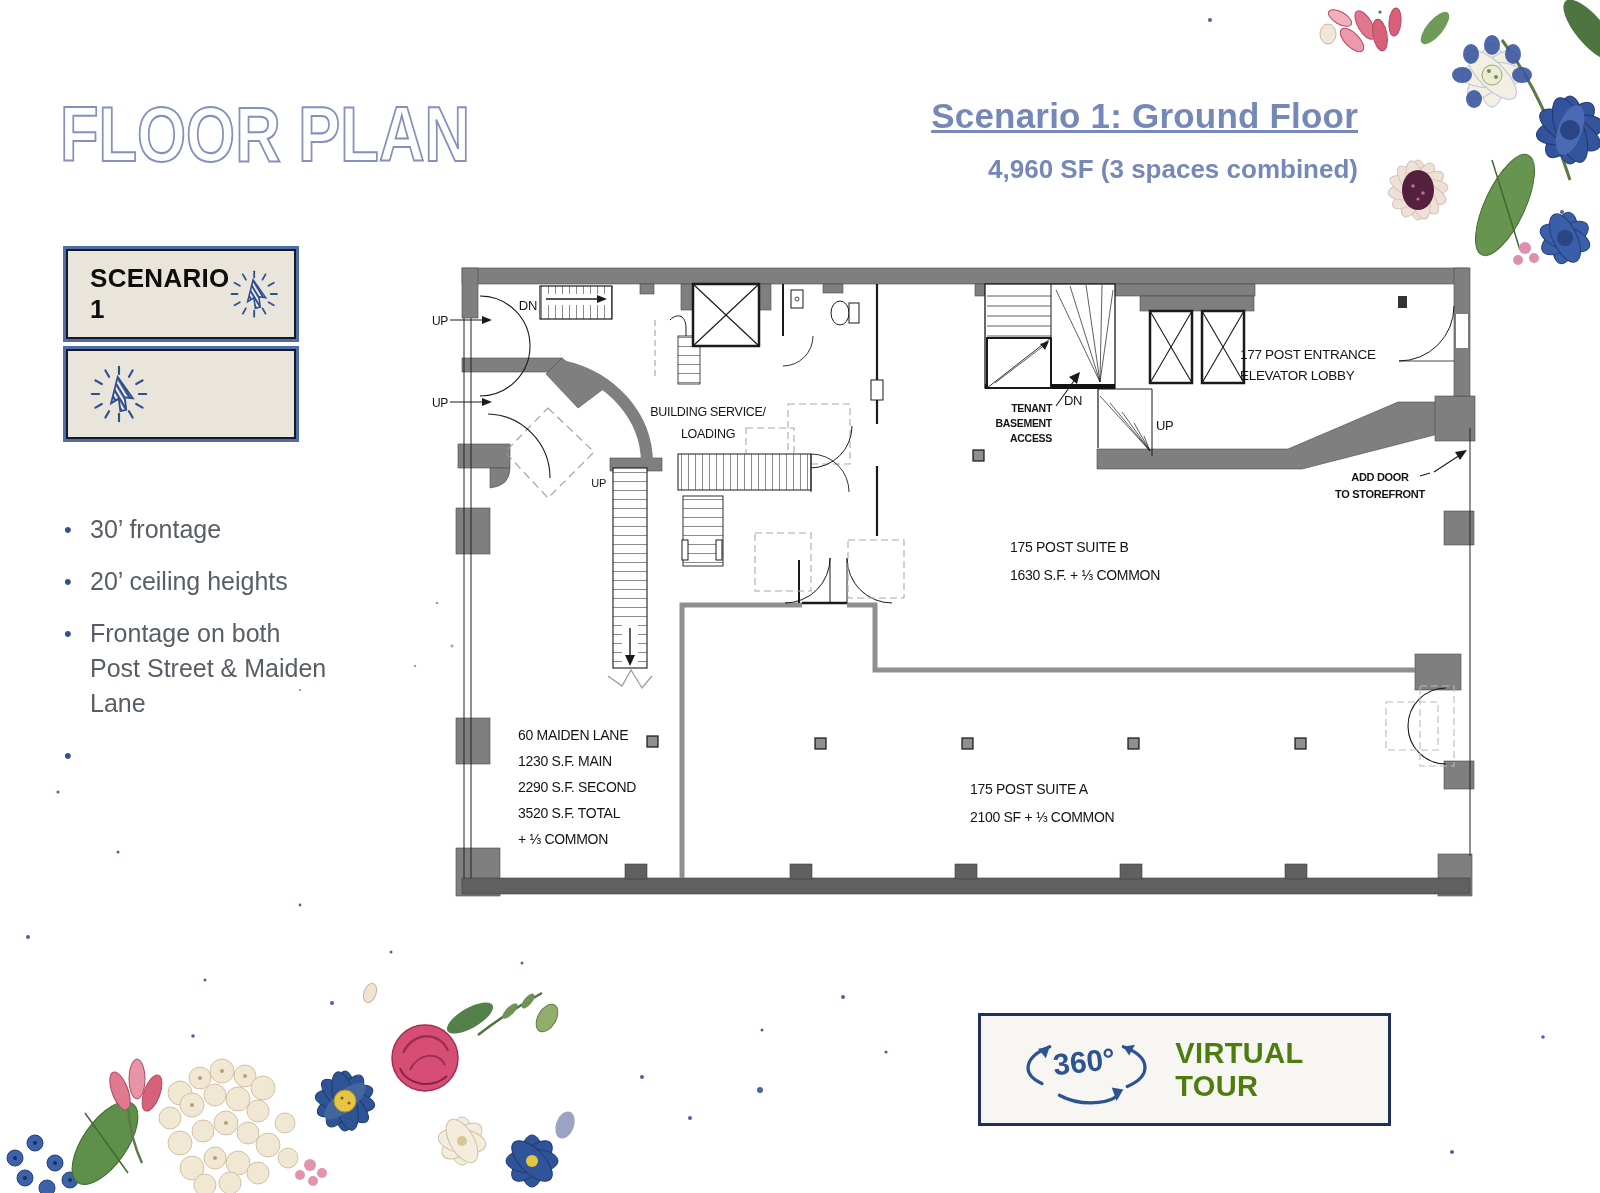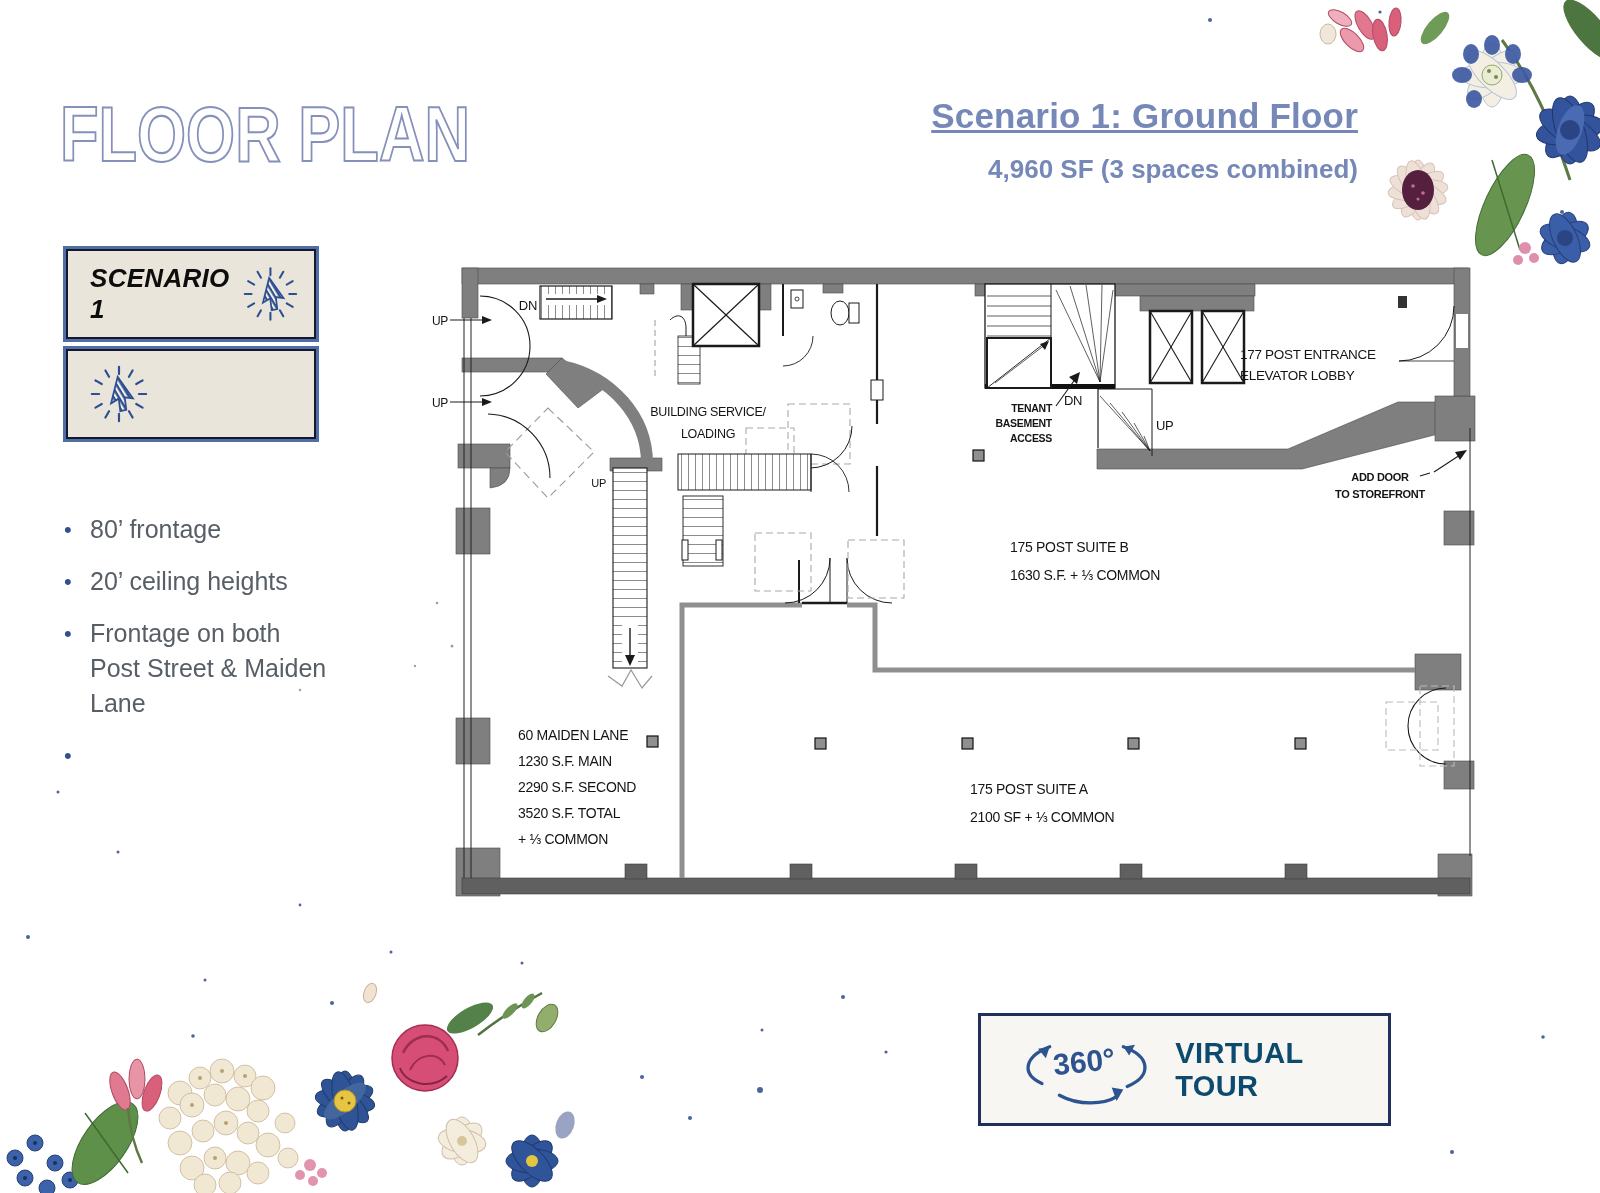--- a/index.html
+++ b/index.html
@@ -8,36 +8,36 @@
   .abs{position:absolute;}
 
   
   .scenario-head{position:absolute;top:96px;right:242px;text-align:right;color:#7588b7;}
   .scenario-head .t1{font-size:35px;font-weight:bold;letter-spacing:.2px;text-decoration:underline;}
   .scenario-head .t2{font-size:26px;font-weight:bold;margin-top:18px;}
 
   
   .btn-col{position:absolute;left:63px;top:246px;width:256px;}
   .scn-btn{display:flex;align-items:center;justify-content:space-between;
-           width:256px;height:96px;margin-bottom:4px;background:#e9e5da;
+           width:236px;height:96px;margin-bottom:4px;background:#e9e5da;
            border:3px solid #4d6ea6;box-shadow:inset 0 0 0 2px #17172b;
-           cursor:pointer;padding:0 18px 0 24px;box-sizing:border-box;font-style:italic;}
+           cursor:pointer;padding:0 18px 0 24px;box-sizing:border-box;}
   .scn-btn .lbl{font-size:26px;font-weight:bold;color:#0d0d0d;letter-spacing:.3px;
                 font-family:"Liberation Sans",sans-serif;}
 
   
   .bullets{position:absolute;left:60px;top:512px;width:275px;margin:0;padding:0;list-style:none;}
   .bullets li{position:relative;padding-left:30px;margin-bottom:17px;
               font-size:25px;line-height:35px;color:#575e66;}
   .bullets li .dot{position:absolute;left:4px;top:0;color:#33508c;font-size:22px;}
 
   
   .vtour{position:absolute;left:978px;top:1013px;width:413px;height:113px;background:#f7f6f3;
          border:3px solid #20305a;display:flex;align-items:center;cursor:pointer;box-sizing:border-box;}
-  .vtour .lbl{font-size:29px;font-weight:bold;color:#0c4a6e;letter-spacing:.4px;margin-left:16px;
+  .vtour .lbl{font-size:29px;font-weight:bold;color:#4d7c0f;letter-spacing:.4px;margin-left:16px;
               font-family:"Liberation Sans",sans-serif;}
 
   .plan-svg text{font-family:"Liberation Sans",sans-serif;fill:#141414;letter-spacing:-0.3px;}
   svg{display:block;}
 </style>
 </head>
 <body>
 
 <div class="slide">
 
@@ -138,21 +138,21 @@
             <line x1="32" y1="16" x2="32" y2="8"></line>
           <line x1="43" y1="19" x2="47" y2="12"></line>
             <line x1="51" y1="27" x2="58" y2="23"></line>
         </g>
         <path d="M26,20 L26,50 L33,43 L38,56 L44,53 L39,40 L48,39 Z" transform="rotate(14 32 38)" fill="url(#hatchBlue)" stroke="#2d4f92" stroke-width="2"></path>
       </svg>
     </div>
   </div>
 
   <ul class="bullets">
-    <li><span class="dot">•</span><span>80’ frontage</span></li>
+    <li><span class="dot">•</span><span>30’ frontage</span></li>
     <li><span class="dot">•</span><span>20’ ceiling heights</span></li>
     <li><span class="dot">•</span><span>Frontage on both Post Street &amp; Maiden Lane</span></li>
     <li><span class="dot">•</span></li>
   </ul>
 
   <svg class="abs plan-svg" style="left:430px;top:256px" width="1055" height="660" viewBox="-20 0 1055 660">
 
     <g fill="#7f7f7f" stroke="#4a4a4a" stroke-width="0.6">
       <rect x="12" y="12" width="1006" height="16"></rect>
       <rect x="190" y="28" width="14" height="10"></rect>

